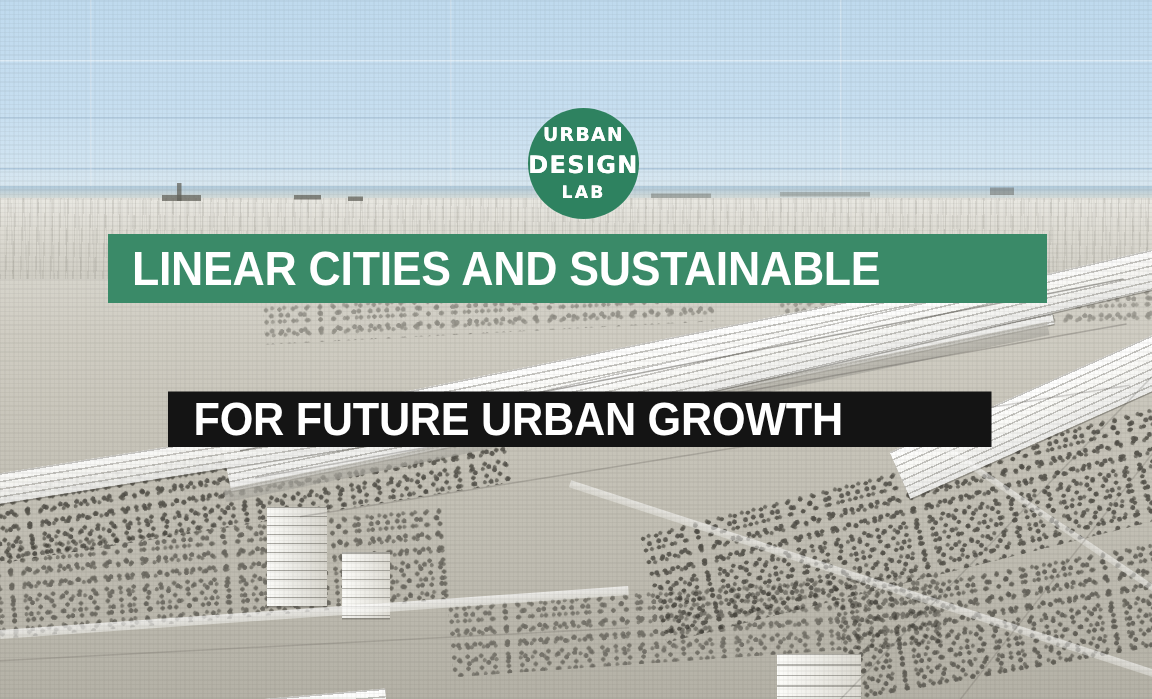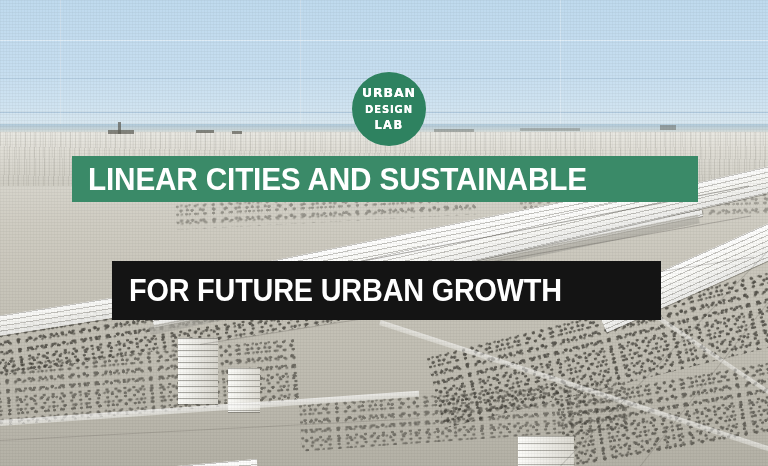--- a/index.html
+++ b/index.html
@@ -158,21 +158,21 @@
     font-family:"DejaVu Sans", sans-serif;
     font-weight:700;
     letter-spacing:.9px;
     line-height:1;
     text-shadow:
        0 0 0 #fff,
        .6px 0 0 rgba(46,130,96,.55),
       -.6px .5px 0 rgba(46,130,96,.45);
   }
   .logo-line.l1 { font-size:12.5px; }
-  .logo-line.l2 { font-size:10px; margin-top:4px; }
+  .logo-line.l2 { font-size:16px; margin-top:4px; }
   .logo-line.l3 { font-size:11.5px; margin-top:4px; letter-spacing:1.4px; }
 
   
   .titles {
     position:absolute;
     left:0; top:0; width:768px; height:466px;
     z-index:5;
     pointer-events:none;
   }
   .band {
@@ -202,21 +202,21 @@
   .band-2 {
     left:74px; top:209px;
     width:620px; height:45px;
     background:#f4f4f0;
     padding-left:18px;
   }
   .band-2 .band-text { color:#3a9068; font-size:31px; }
 
   .band-3 {
     left:112px; top:261px;
-    width:549px; height:59px;
+    width:549px; height:37px;
     background:#141414;
     padding-left:17px;
   }
   .band-3 .band-text { color:#ffffff; font-size:31px; }
 </style>
 </head>
 <body>
 
 <div class="banner">
 

